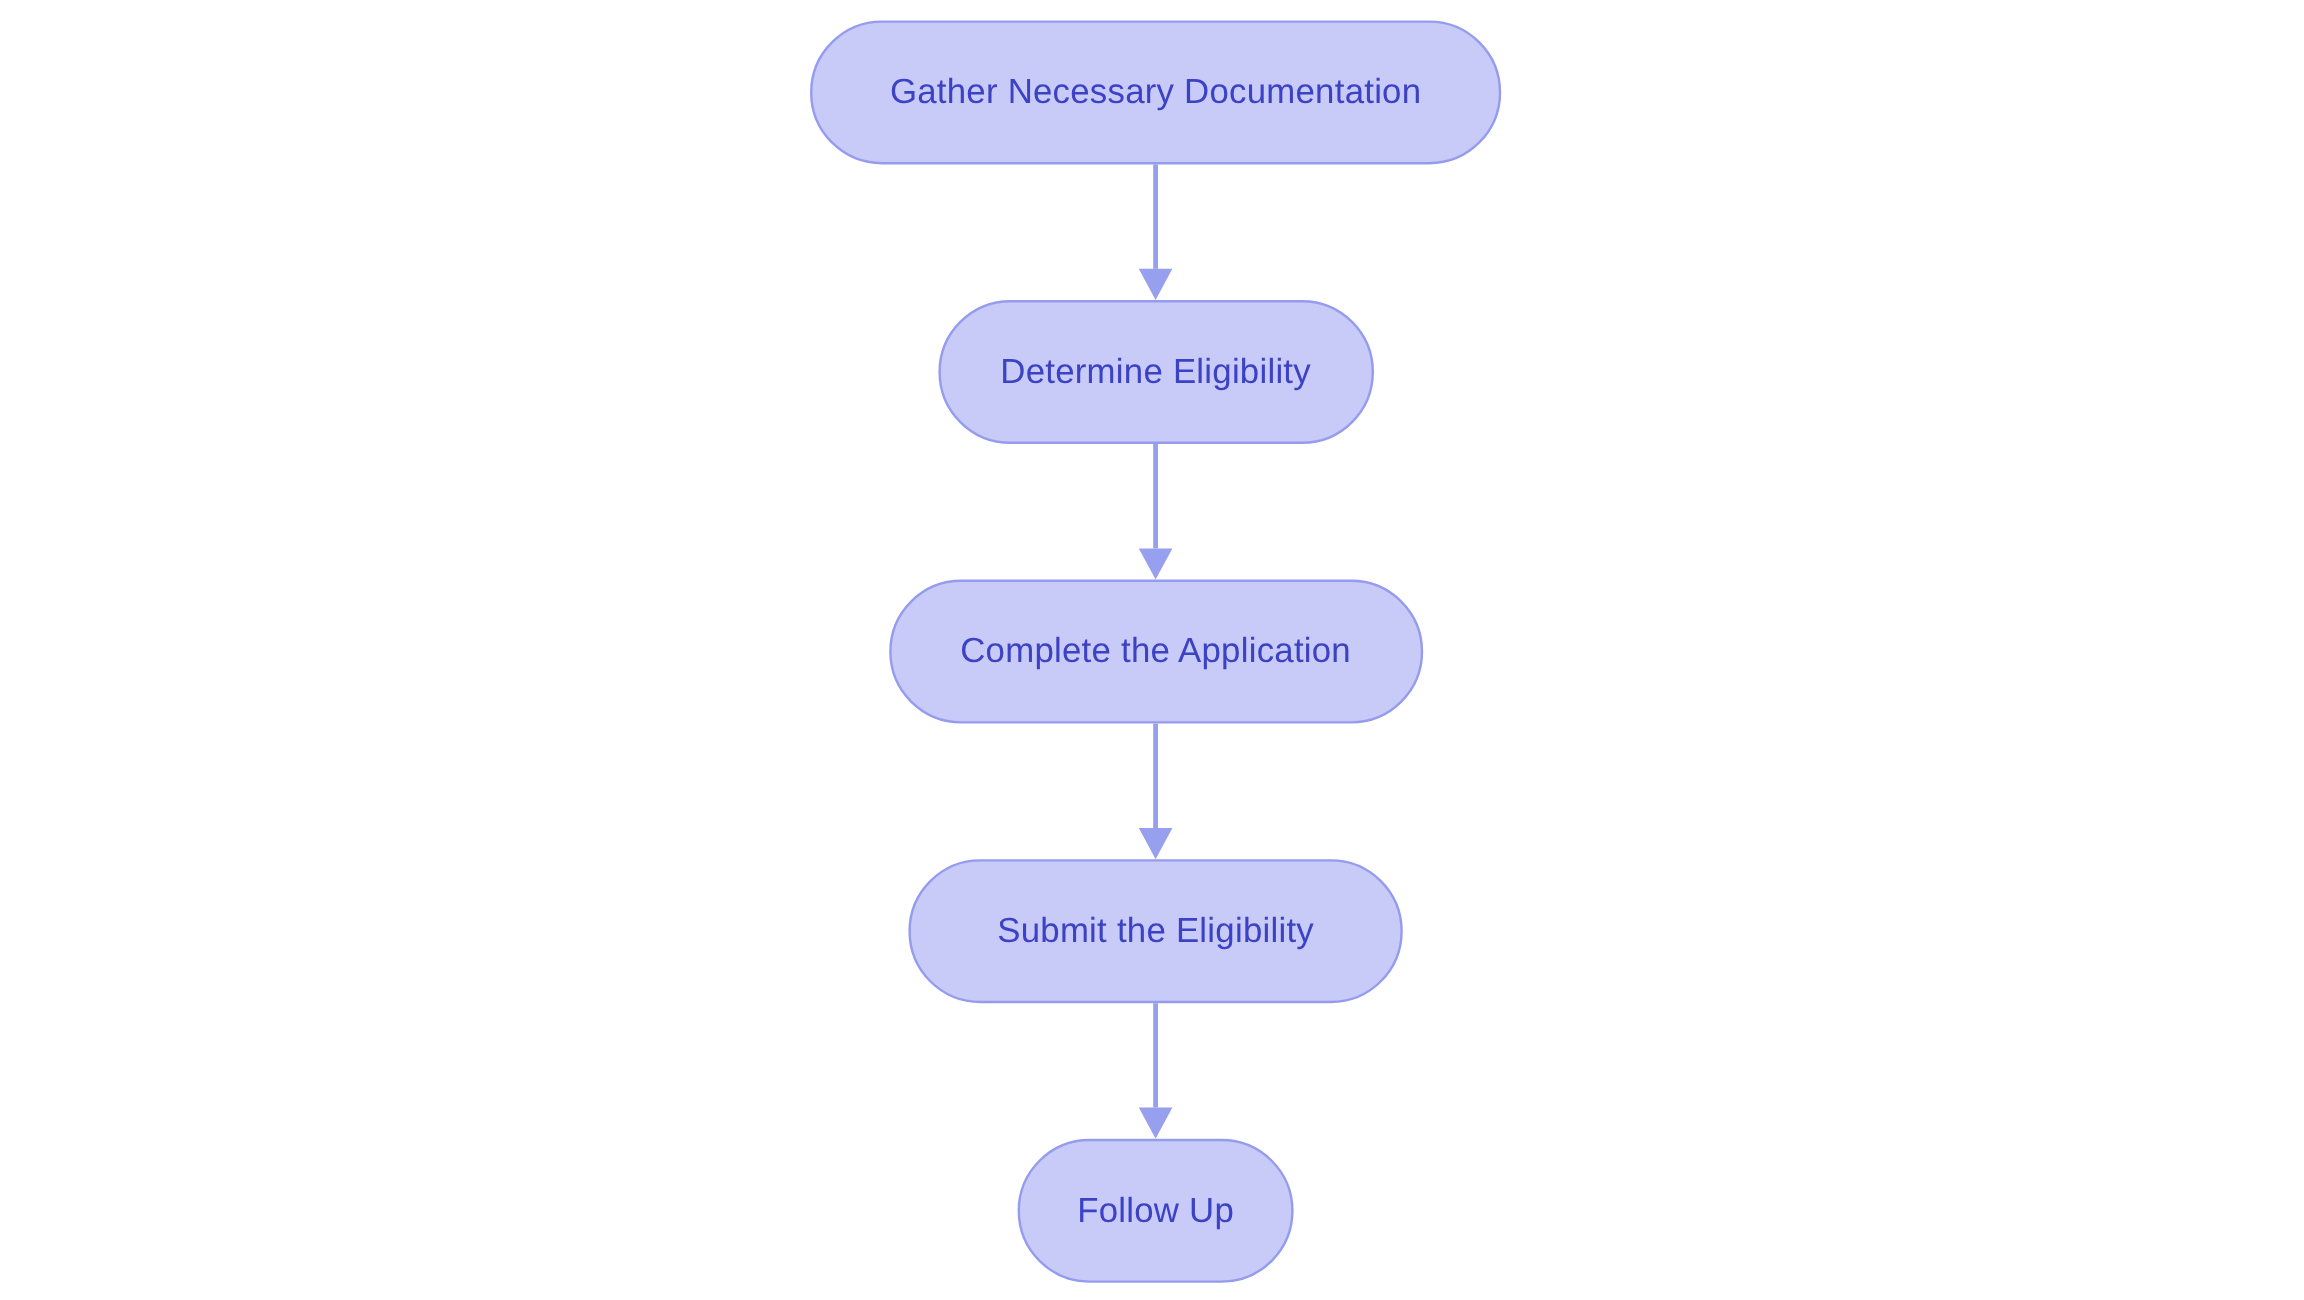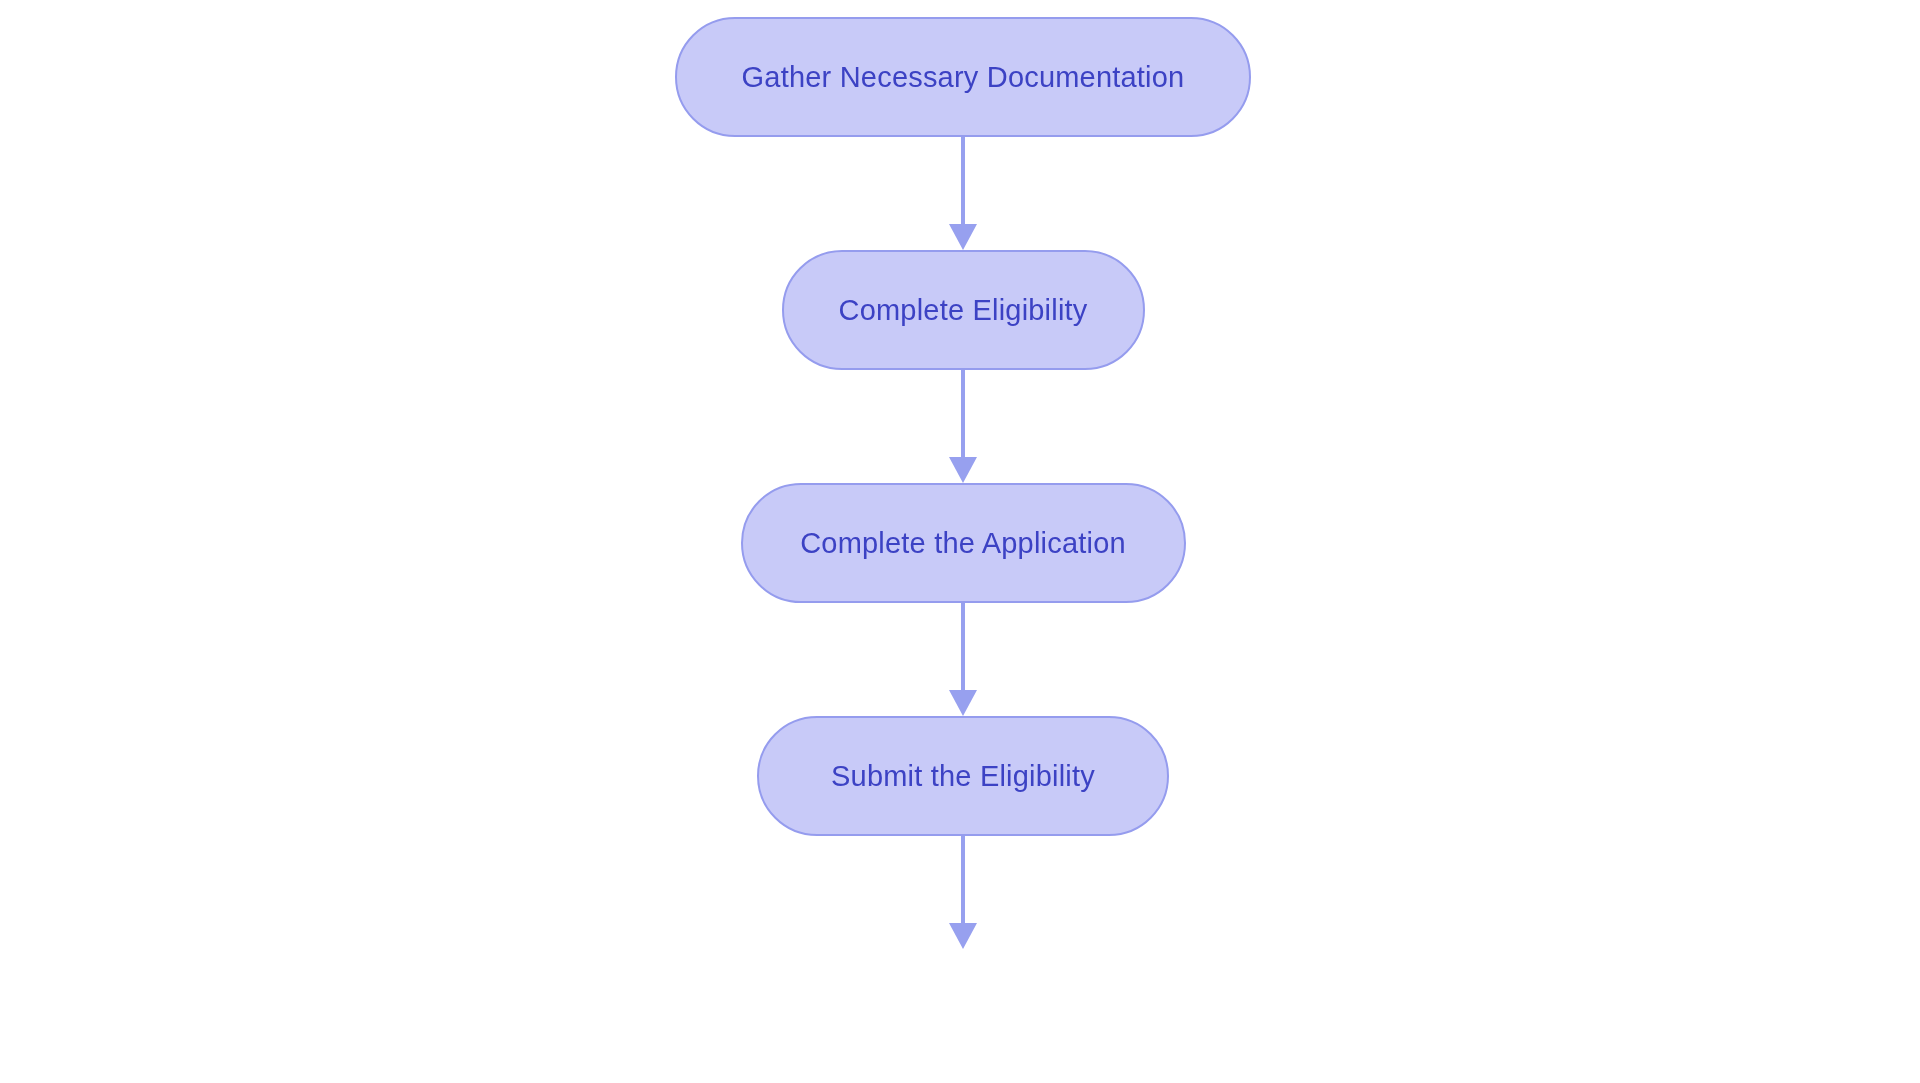--- a/index.html
+++ b/index.html
@@ -74,21 +74,21 @@
     <div class="flow-node n1">
       <span>Gather Necessary Documentation</span>
     </div>
 
     <div class="flow-arrow">
       <div class="shaft"></div>
       <div class="head"></div>
     </div>
 
     <div class="flow-node n2">
-      <span>Complete Eligibility</span>
+      <span>Determine Eligibility</span>
     </div>
 
     <div class="flow-arrow">
       <div class="shaft"></div>
       <div class="head"></div>
     </div>
 
     <div class="flow-node n3">
       <span>Complete the Application</span>
     </div>
@@ -100,15 +100,18 @@
 
     <div class="flow-node n4">
       <span>Submit the Eligibility</span>
     </div>
 
     <div class="flow-arrow">
       <div class="shaft"></div>
       <div class="head"></div>
     </div>
 
+    <div class="flow-node n5">
+      <span>Follow Up</span>
+    </div>
 
   </div>
 </div>
 
 </body></html>

